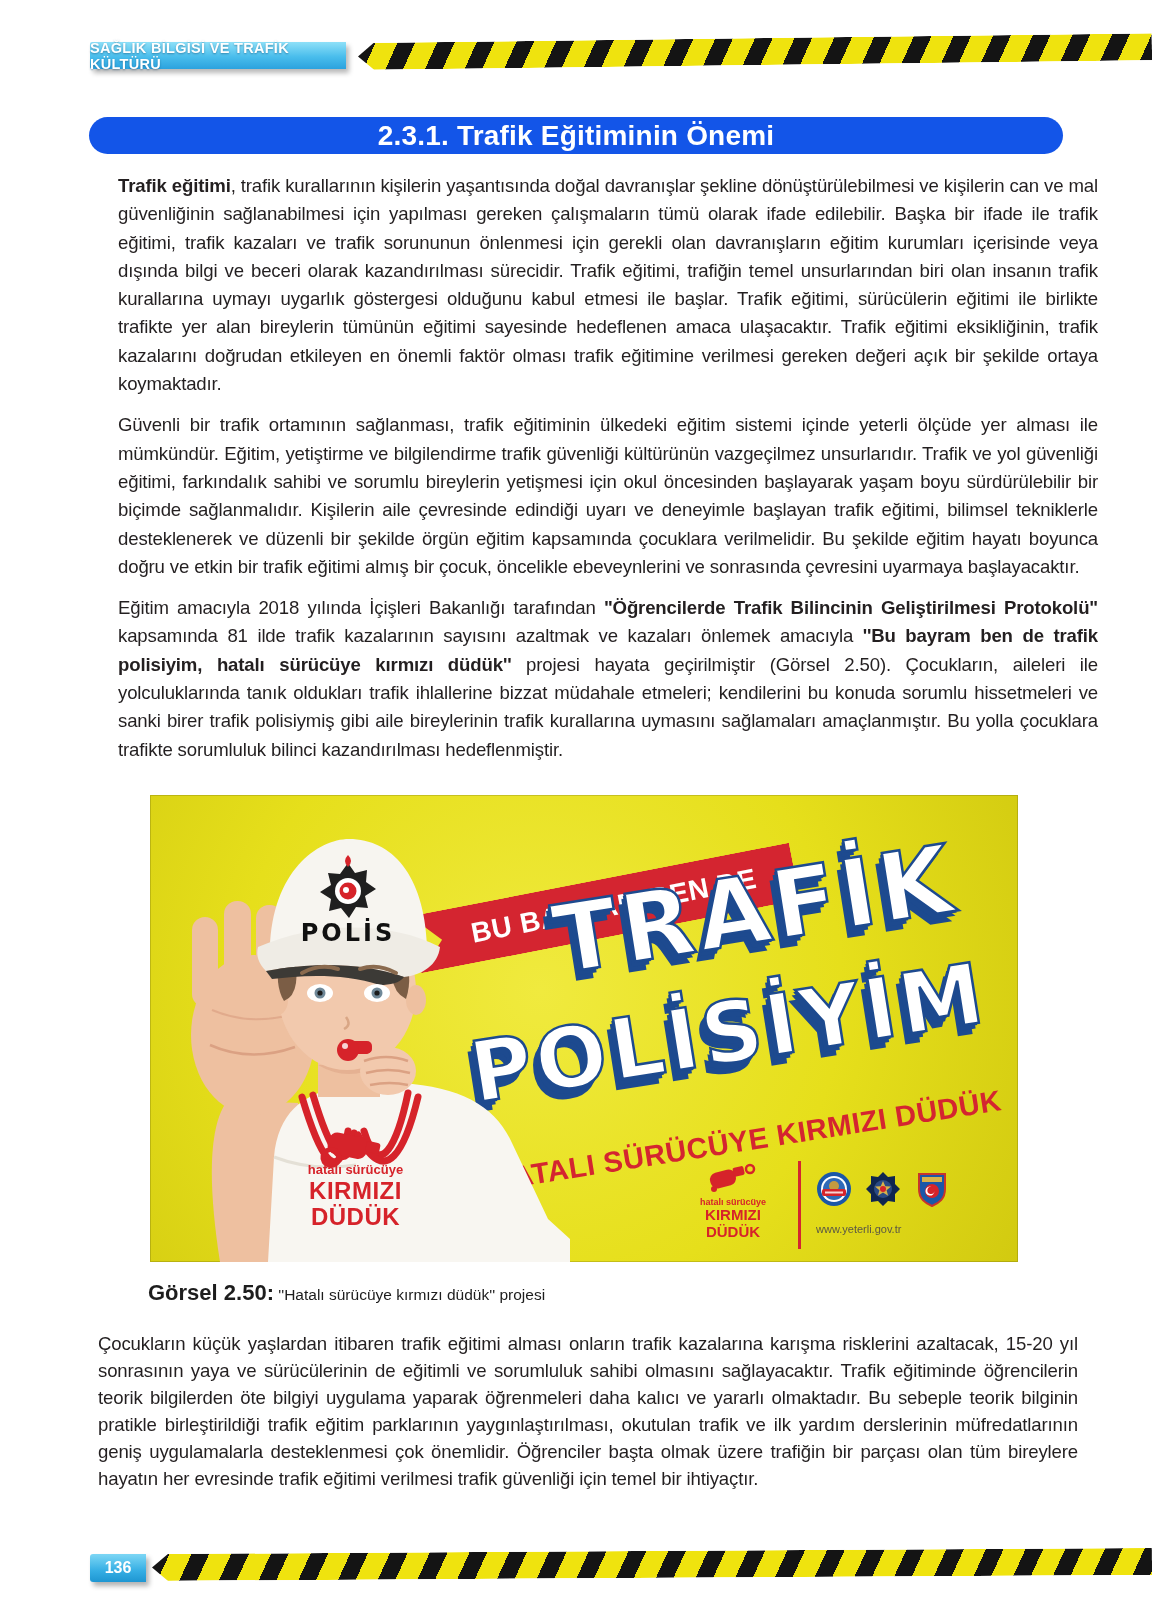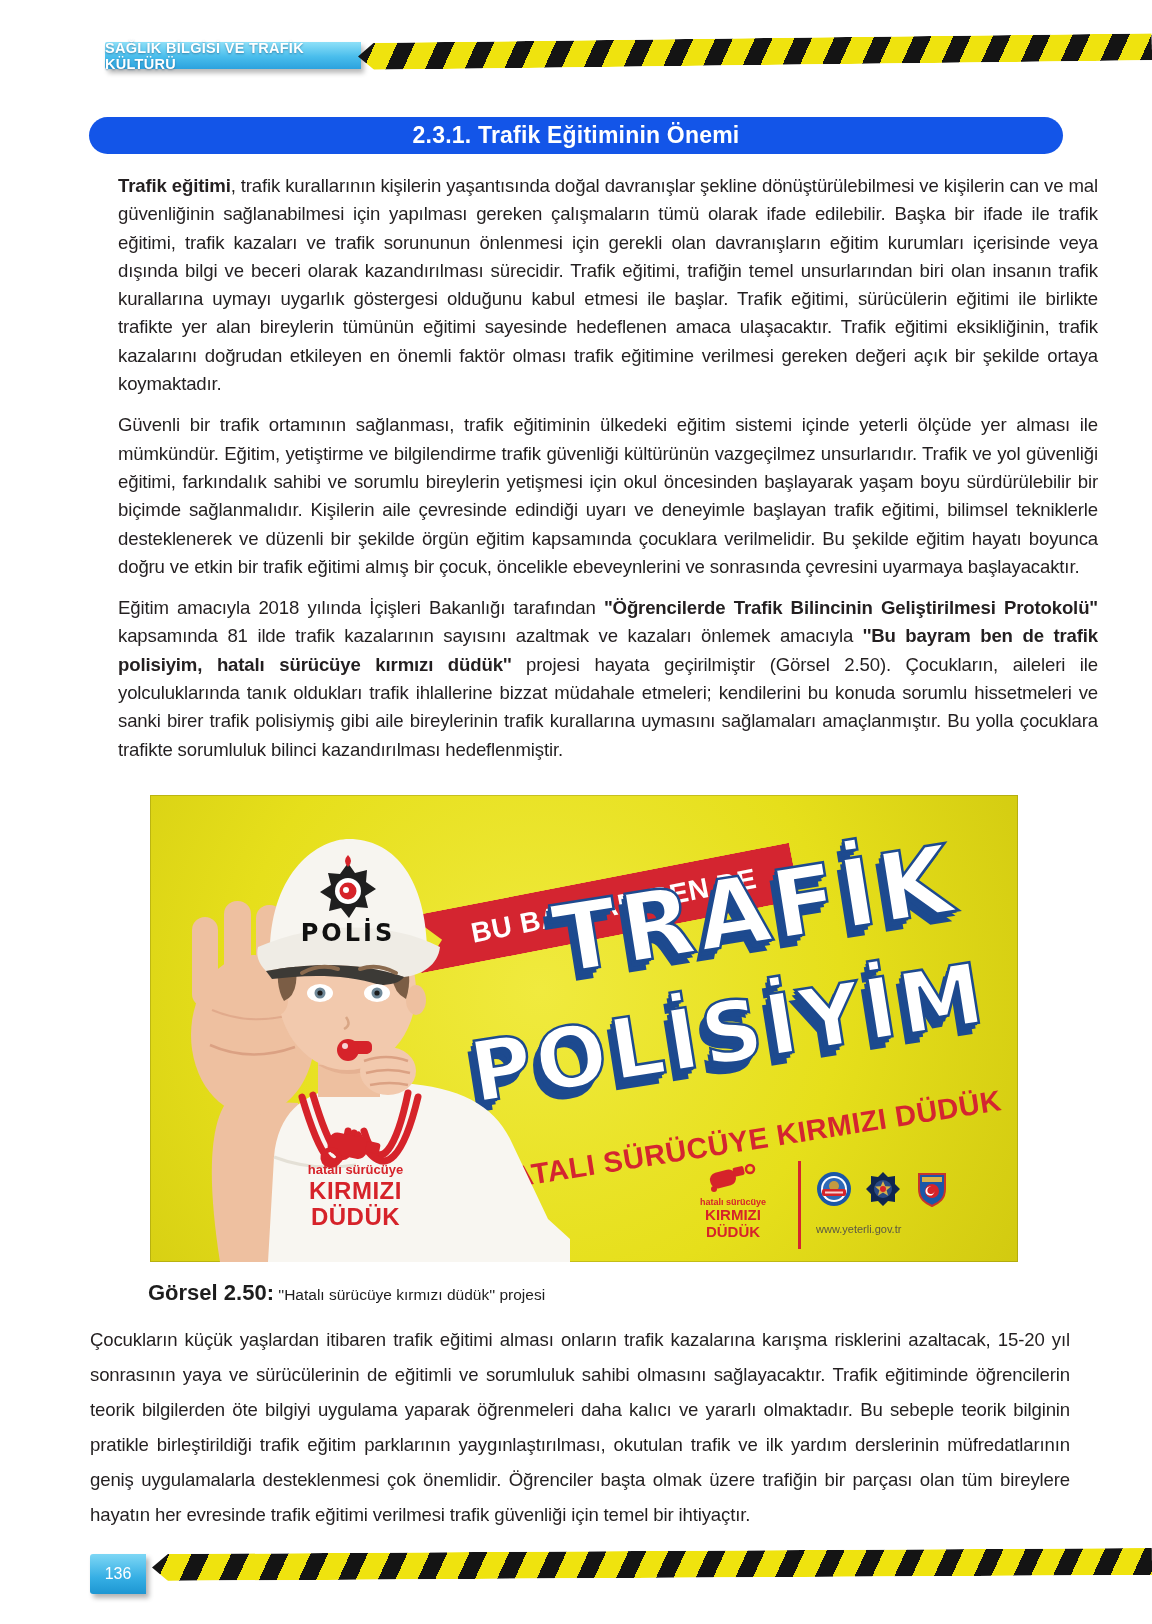--- a/index.html
+++ b/index.html
@@ -8,47 +8,47 @@
     font-family:"Liberation Sans","DejaVu Sans",sans-serif;color:#231f20;overflow:hidden;
   }
   
   .hazard{
     background:repeating-linear-gradient(115deg,#141414 0 16px,#efe30e 16px 36px);
     clip-path:polygon(16px 0,100% 0,100% 100%,16px 100%,0 50%);
   }
   .top-hazard{position:absolute;left:358px;top:43px;width:794px;height:27px;transform:rotate(-0.7deg);transform-origin:left center;}
   .bottom-hazard{position:absolute;left:152px;top:1554px;width:1000px;height:27px;transform:rotate(-0.35deg);transform-origin:left center;}
   .chapter-label{
-    position:absolute;left:105px;top:42px;width:256px;height:27px;
+    position:absolute;left:90px;top:42px;width:256px;height:27px;
     background:linear-gradient(180deg,#8ee0f8 0%,#49bdec 55%,#2ba2de 100%);
     color:#fff;font-weight:700;font-size:14.5px;letter-spacing:.3px;
     display:flex;align-items:center;justify-content:center;
     text-shadow:0 1px 2px rgba(0,60,100,.45);
     box-shadow:3px 4px 5px rgba(0,0,0,.28);
     border-radius:2px 0 0 2px;
   }
   .page-tab{
-    position:absolute;left:90px;top:1554px;width:56px;height:40px;
+    position:absolute;left:90px;top:1554px;width:56px;height:28px;
     background:linear-gradient(180deg,#7ed7f5 0%,#35aee4 60%,#1e96d2 100%);
-    color:#fff;font-weight:400;font-size:16px;
+    color:#fff;font-weight:700;font-size:16px;
     display:flex;align-items:center;justify-content:center;
     box-shadow:3px 4px 5px rgba(0,0,0,.3);
     border-radius:3px 0 0 3px;
   }
   
   .section-title{
     position:absolute;left:89px;top:117px;width:974px;height:37px;border-radius:19px;
-    background:#1355e8;color:#ffffff;font-weight:700;font-size:23px;
+    background:#1355e8;color:#ffffff;font-weight:700;font-size:28px;
     display:flex;align-items:center;justify-content:center;letter-spacing:.2px;
   }
   
   .bodycol{position:absolute;left:86px;top:172px;width:980px;margin-left:32px;}
   .para{font-size:18.6px;line-height:28.3px;text-align:justify;margin:0 0 13px 0;letter-spacing:-0.15px;}
   .para b{font-weight:700;}
-  .para-last{position:absolute;left:86px;top:1318px;width:980px;font-size:18.6px;line-height:35px;text-align:justify;margin:4px;letter-spacing:-0.15px;}
+  .para-last{position:absolute;left:86px;top:1318px;width:980px;font-size:18.6px;line-height:27px;text-align:justify;margin:12px;letter-spacing:-0.15px;}
   
   .poster{
     position:absolute;left:150px;top:795px;width:868px;height:467px;overflow:hidden;
     background:radial-gradient(circle at 45% 42%,#f0ea3e 0%,#e6df1b 55%,#d2ca10 100%);
     box-shadow:inset 0 0 0 1px rgba(0,0,0,.15);
   }
   .ribbon{
     position:absolute;left:262px;top:84px;width:386px;height:58px;background:#d42530;
     clip-path:polygon(0 0,100% 0,100% 100%,0 100%,7% 50%);
     transform:rotate(-11deg);display:flex;align-items:center;justify-content:center;

